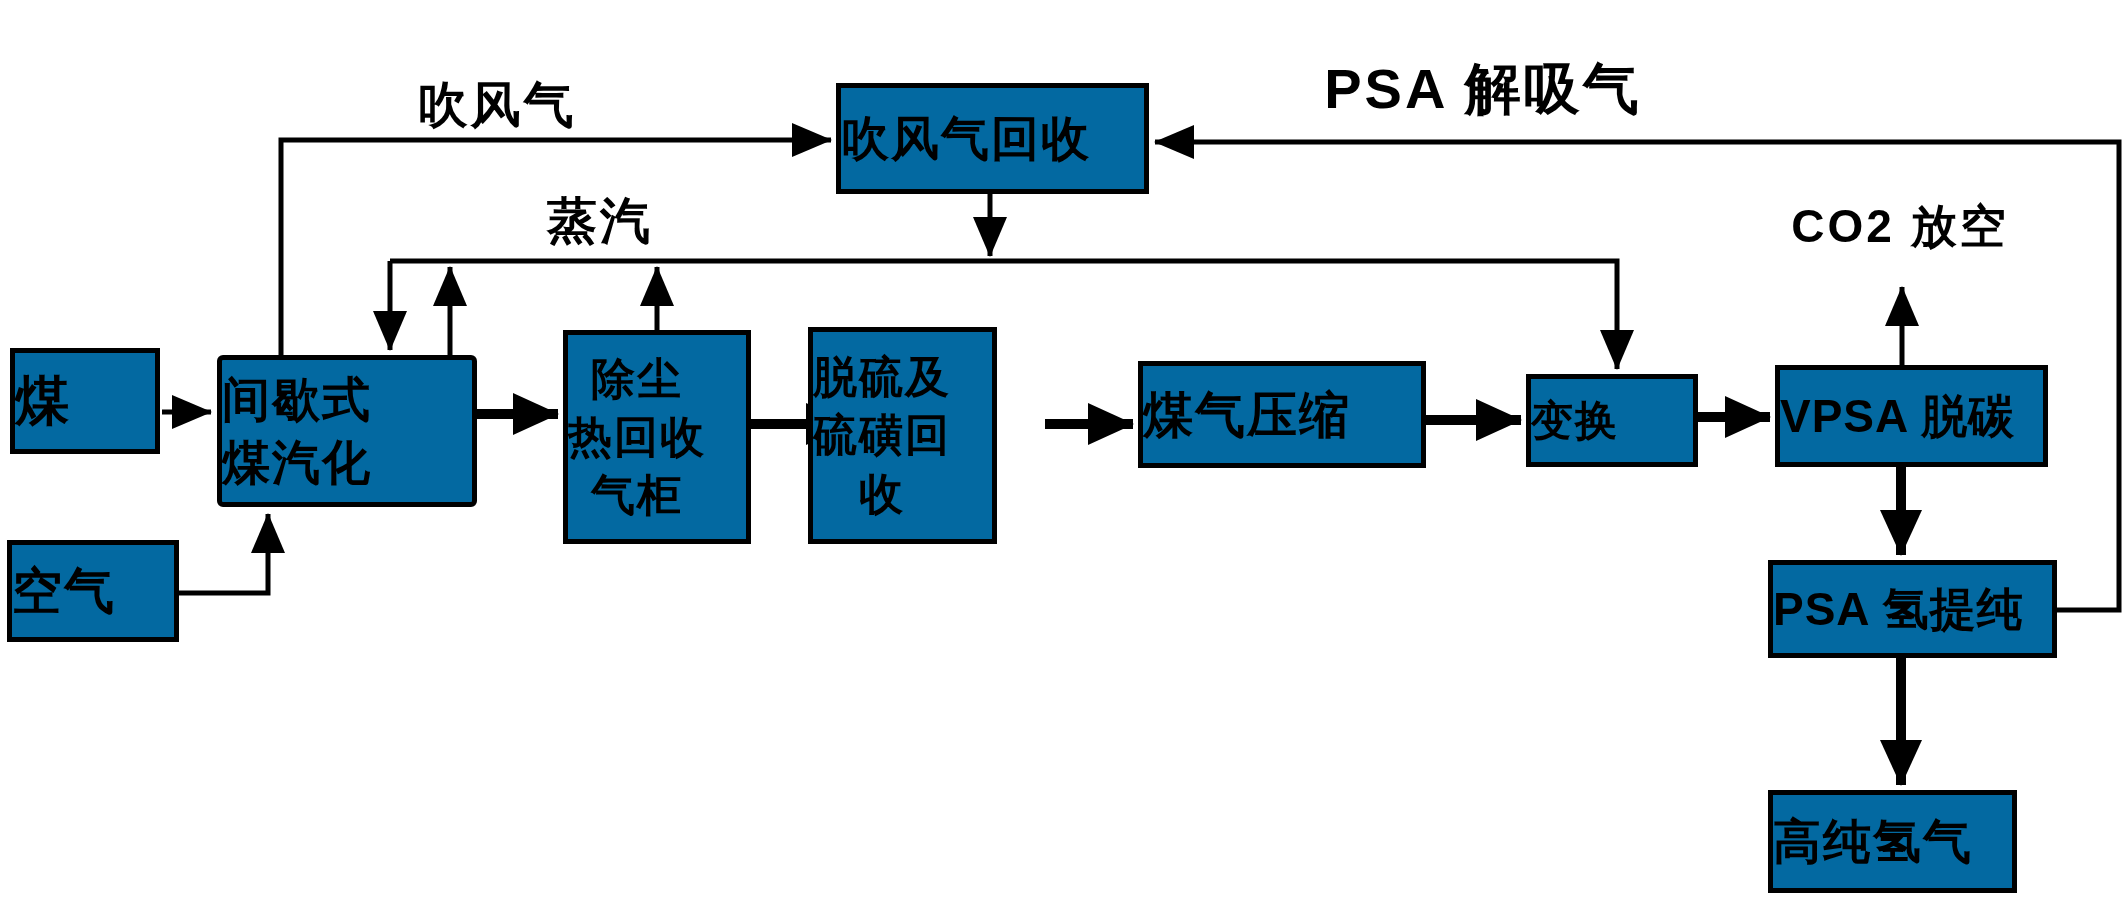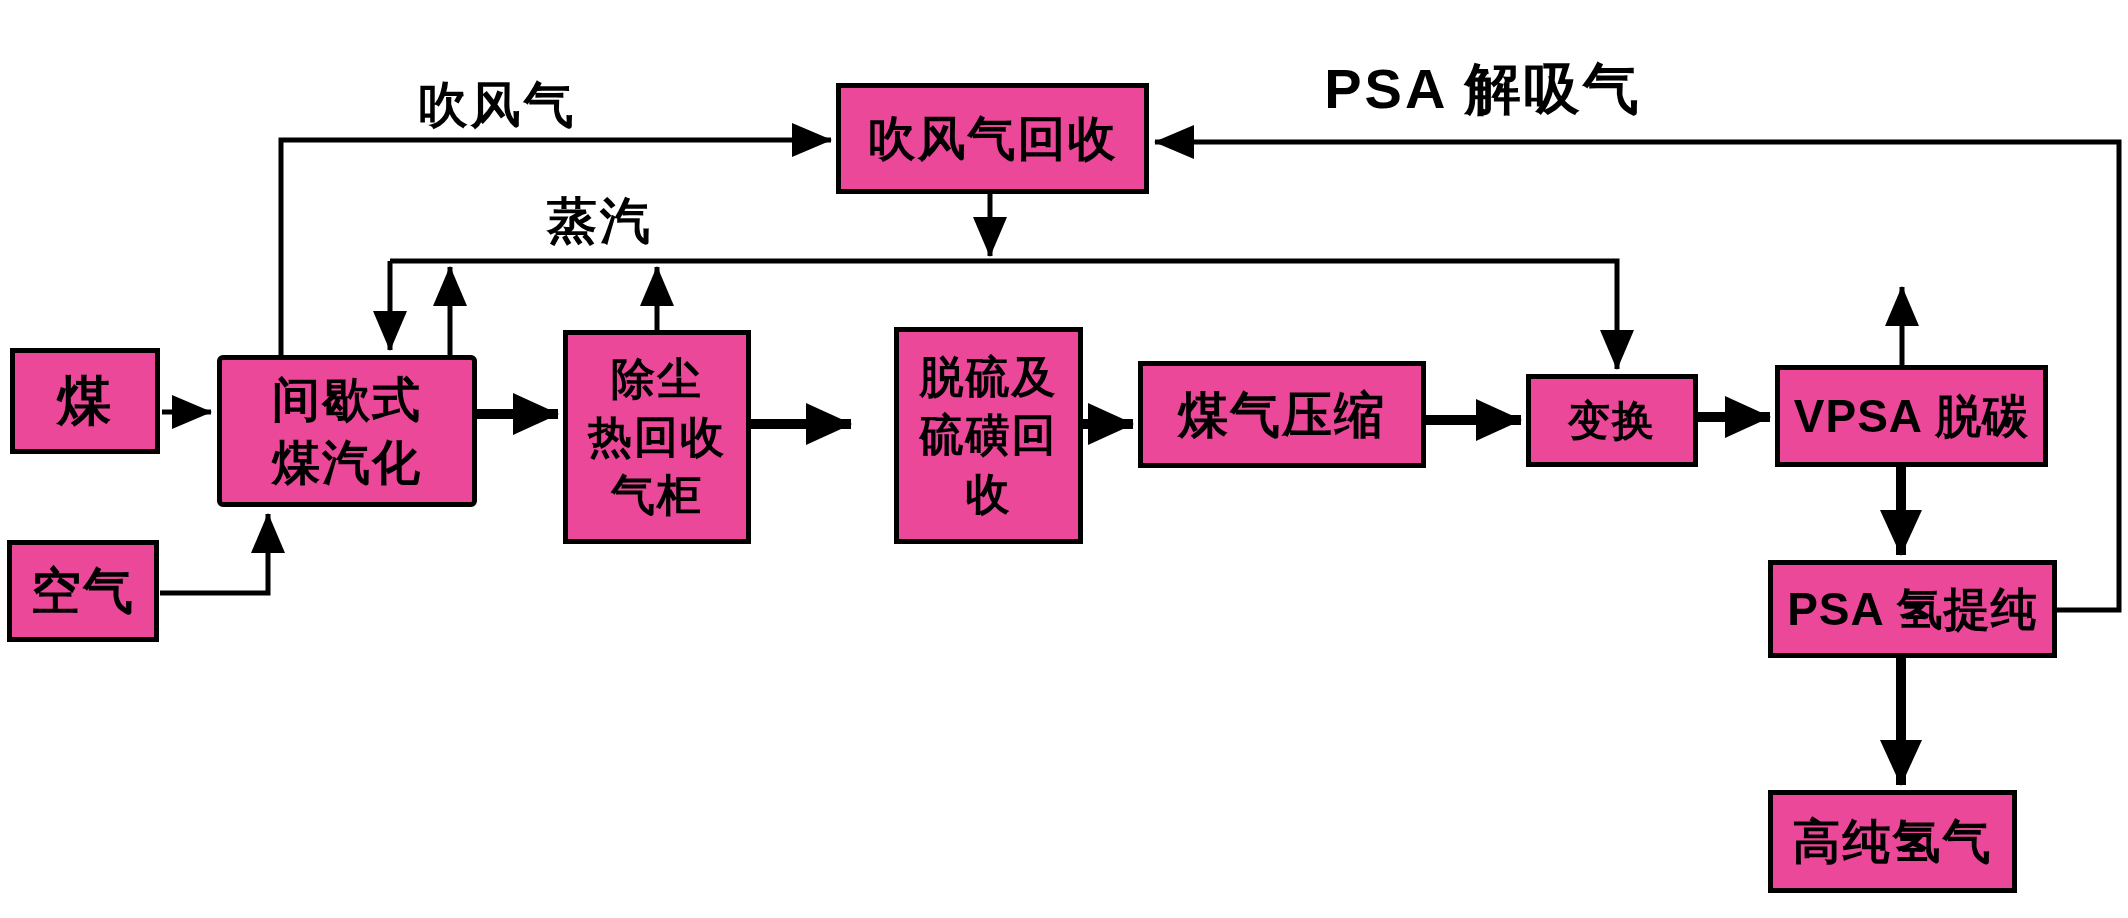--- a/index.html
+++ b/index.html
@@ -19,24 +19,23 @@
   #edges {
     position: absolute;
     left: 0;
     top: 0;
     width: 2128px;
     height: 918px;
   }
   .node {
     position: absolute;
     border: 5px solid #000;
-    background: #ec4899;
+    background: #0369a1;
     display: flex;
     align-items: center;
-    justify-content: center;
     text-align: center;
     box-sizing: border-box;
   }
   .node .lbl {
     font-weight: 700;
     white-space: pre-line;
     line-height: 1.32;
     letter-spacing: 2px;
   }
   .flow-label {
@@ -86,36 +85,36 @@
     <path class="edge thick" d="M 1426,420 L 1521,420" marker-end="url(#ah-thick)"></path>
     <path class="edge thick" d="M 1698,417 L 1770,417" marker-end="url(#ah-thick)"></path>
     <path class="edge thick" d="M 1901,467 L 1901,555" marker-end="url(#ah-thick)"></path>
     <path class="edge thick" d="M 1901,658 L 1901,785" marker-end="url(#ah-thick)"></path>
   </svg>
 
   <div class="node" style="left:10px; top:348px; width:150px; height:106px;">
     <span class="lbl" style="font-size:54px;">煤</span>
   </div>
 
-  <div class="node" style="left:7px; top:540px; width:152px; height:102px;">
+  <div class="node" style="left:7px; top:540px; width:172px; height:102px;">
     <span class="lbl" style="font-size:50px;">空气</span>
   </div>
 
   <div class="node" style="left:217px; top:355px; width:260px; height:152px;border-radius:6px;">
     <span class="lbl" style="font-size:48px;">间歇式
 煤汽化</span>
   </div>
 
   <div class="node" style="left:563px; top:330px; width:188px; height:214px;">
     <span class="lbl" style="font-size:44px;">除尘
 热回收
 气柜</span>
   </div>
 
-  <div class="node" style="left:894px; top:327px; width:189px; height:217px;">
+  <div class="node" style="left:808px; top:327px; width:189px; height:217px;">
     <span class="lbl" style="font-size:44px;">脱硫及
 硫磺回
 收</span>
   </div>
 
   <div class="node" style="left:836px; top:83px; width:313px; height:111px;">
     <span class="lbl" style="font-size:48px;">吹风气回收</span>
   </div>
 
   <div class="node" style="left:1138px; top:361px; width:288px; height:107px;">
@@ -137,14 +136,15 @@
   <div class="node" style="left:1768px; top:790px; width:249px; height:103px;">
     <span class="lbl" style="font-size:48px;">高纯氢气</span>
   </div>
 
   <div class="flow-label" style="left:497px; top:72px; font-size:50px;">吹风气</div>
 
   <div class="flow-label" style="left:600px; top:188px; font-size:50px;">蒸汽</div>
 
   <div class="flow-label" style="left:1483px; top:52px; font-size:56px;">PSA 解吸气</div>
 
+  <div class="flow-label" style="left:1900px; top:196px; font-size:46px;">CO2 放空</div>
 
 </div>
 
 </body></html>

